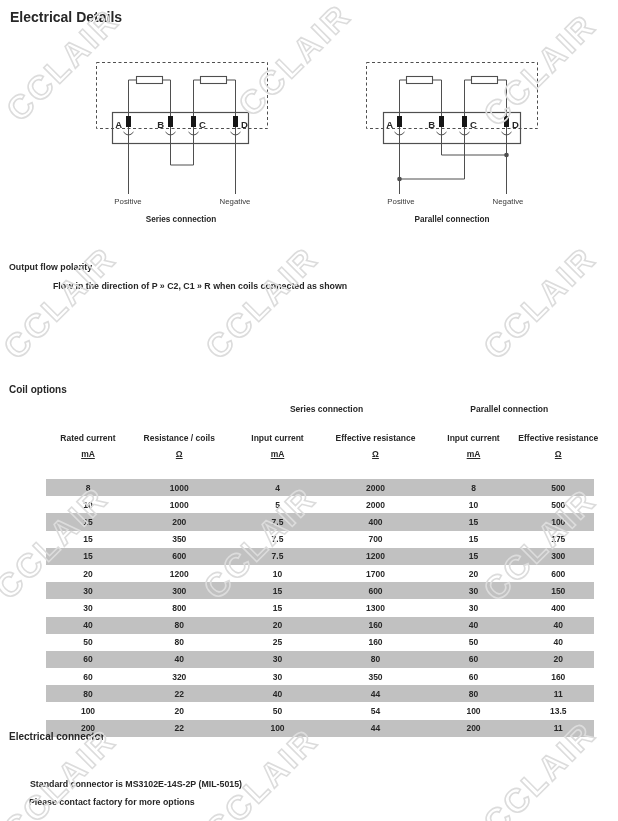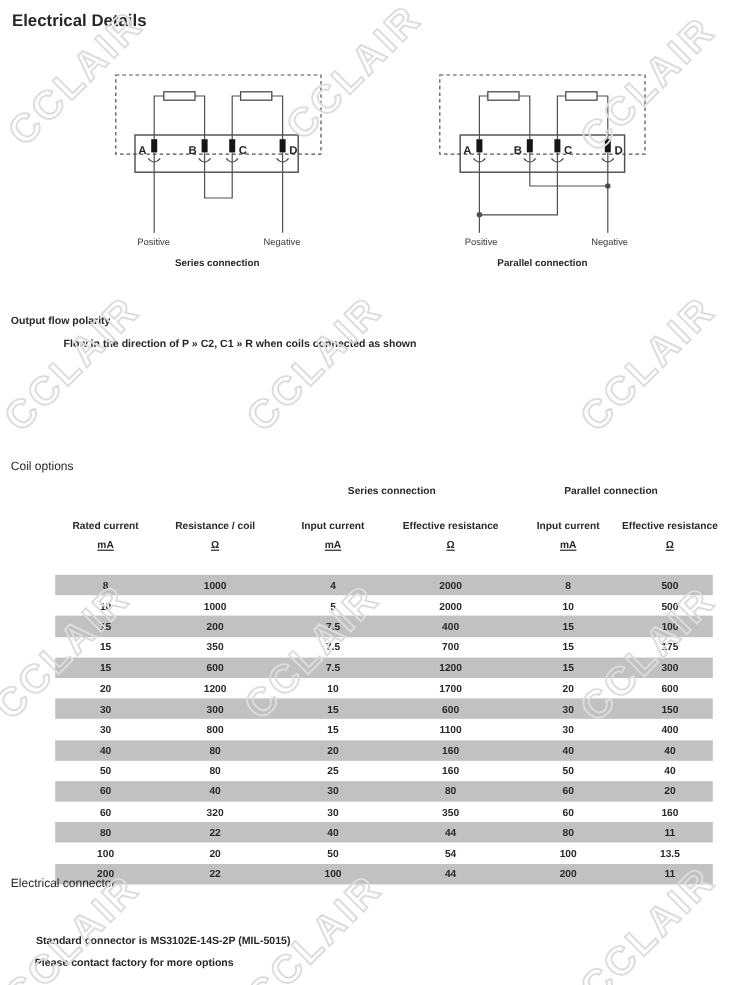--- a/index.html
+++ b/index.html
@@ -9,21 +9,21 @@
     --wmstroke:#dcdcdc;
   }
   *{margin:0;padding:0;box-sizing:border-box;}
   html,body{background:#fff;}
   body{
     width:618px;height:821px;position:relative;overflow:hidden;
     font-family:"Liberation Sans", sans-serif;color:var(--text);
   }
   .abs{position:absolute;}
   .h1{font-size:14px;font-weight:bold;}
-  .h2{font-size:10px;font-weight:normal;}
+  .h2{font-size:10px;font-weight:bold;}
   .body-line{font-size:8.8px;font-weight:bold;}
 
   
   svg{position:absolute;left:0;top:0;}
   .wire{fill:none;stroke:var(--line);stroke-width:1;}
   .housing{fill:#fff;stroke:var(--line);stroke-width:1.2;}
   .dashed{fill:none;stroke:var(--line);stroke-width:1;stroke-dasharray:3 2.5;}
   .res{fill:#fff;stroke:var(--line);stroke-width:1.1;}
   .pin{fill:#161616;stroke:none;}
   .dot{fill:var(--line);stroke:none;}
@@ -143,21 +143,21 @@
     </div>
     <div class="cell gh-parallel">
       <span>Parallel connection</span>
     </div>
   </div>
   <div class="t-grid t-header-row">
     <div class="cell">
         <span>Rated current</span>
       </div>
     <div class="cell">
-        <span>Resistance / coil</span>
+        <span>Resistance / coils</span>
       </div>
     <div class="cell">
         <span>Input current</span>
       </div>
     <div class="cell">
         <span>Effective resistance</span>
       </div>
     <div class="cell">
         <span>Input current</span>
       </div>
@@ -330,21 +330,21 @@
         <div class="cell">
           <span>30</span>
         </div>
         <div class="cell">
           <span>800</span>
         </div>
         <div class="cell">
           <span>15</span>
         </div>
         <div class="cell">
-          <span>1100</span>
+          <span>1300</span>
         </div>
         <div class="cell">
           <span>30</span>
         </div>
         <div class="cell">
           <span>400</span>
         </div>
       </div>
       <div class="t-row odd">
         <div class="cell">

